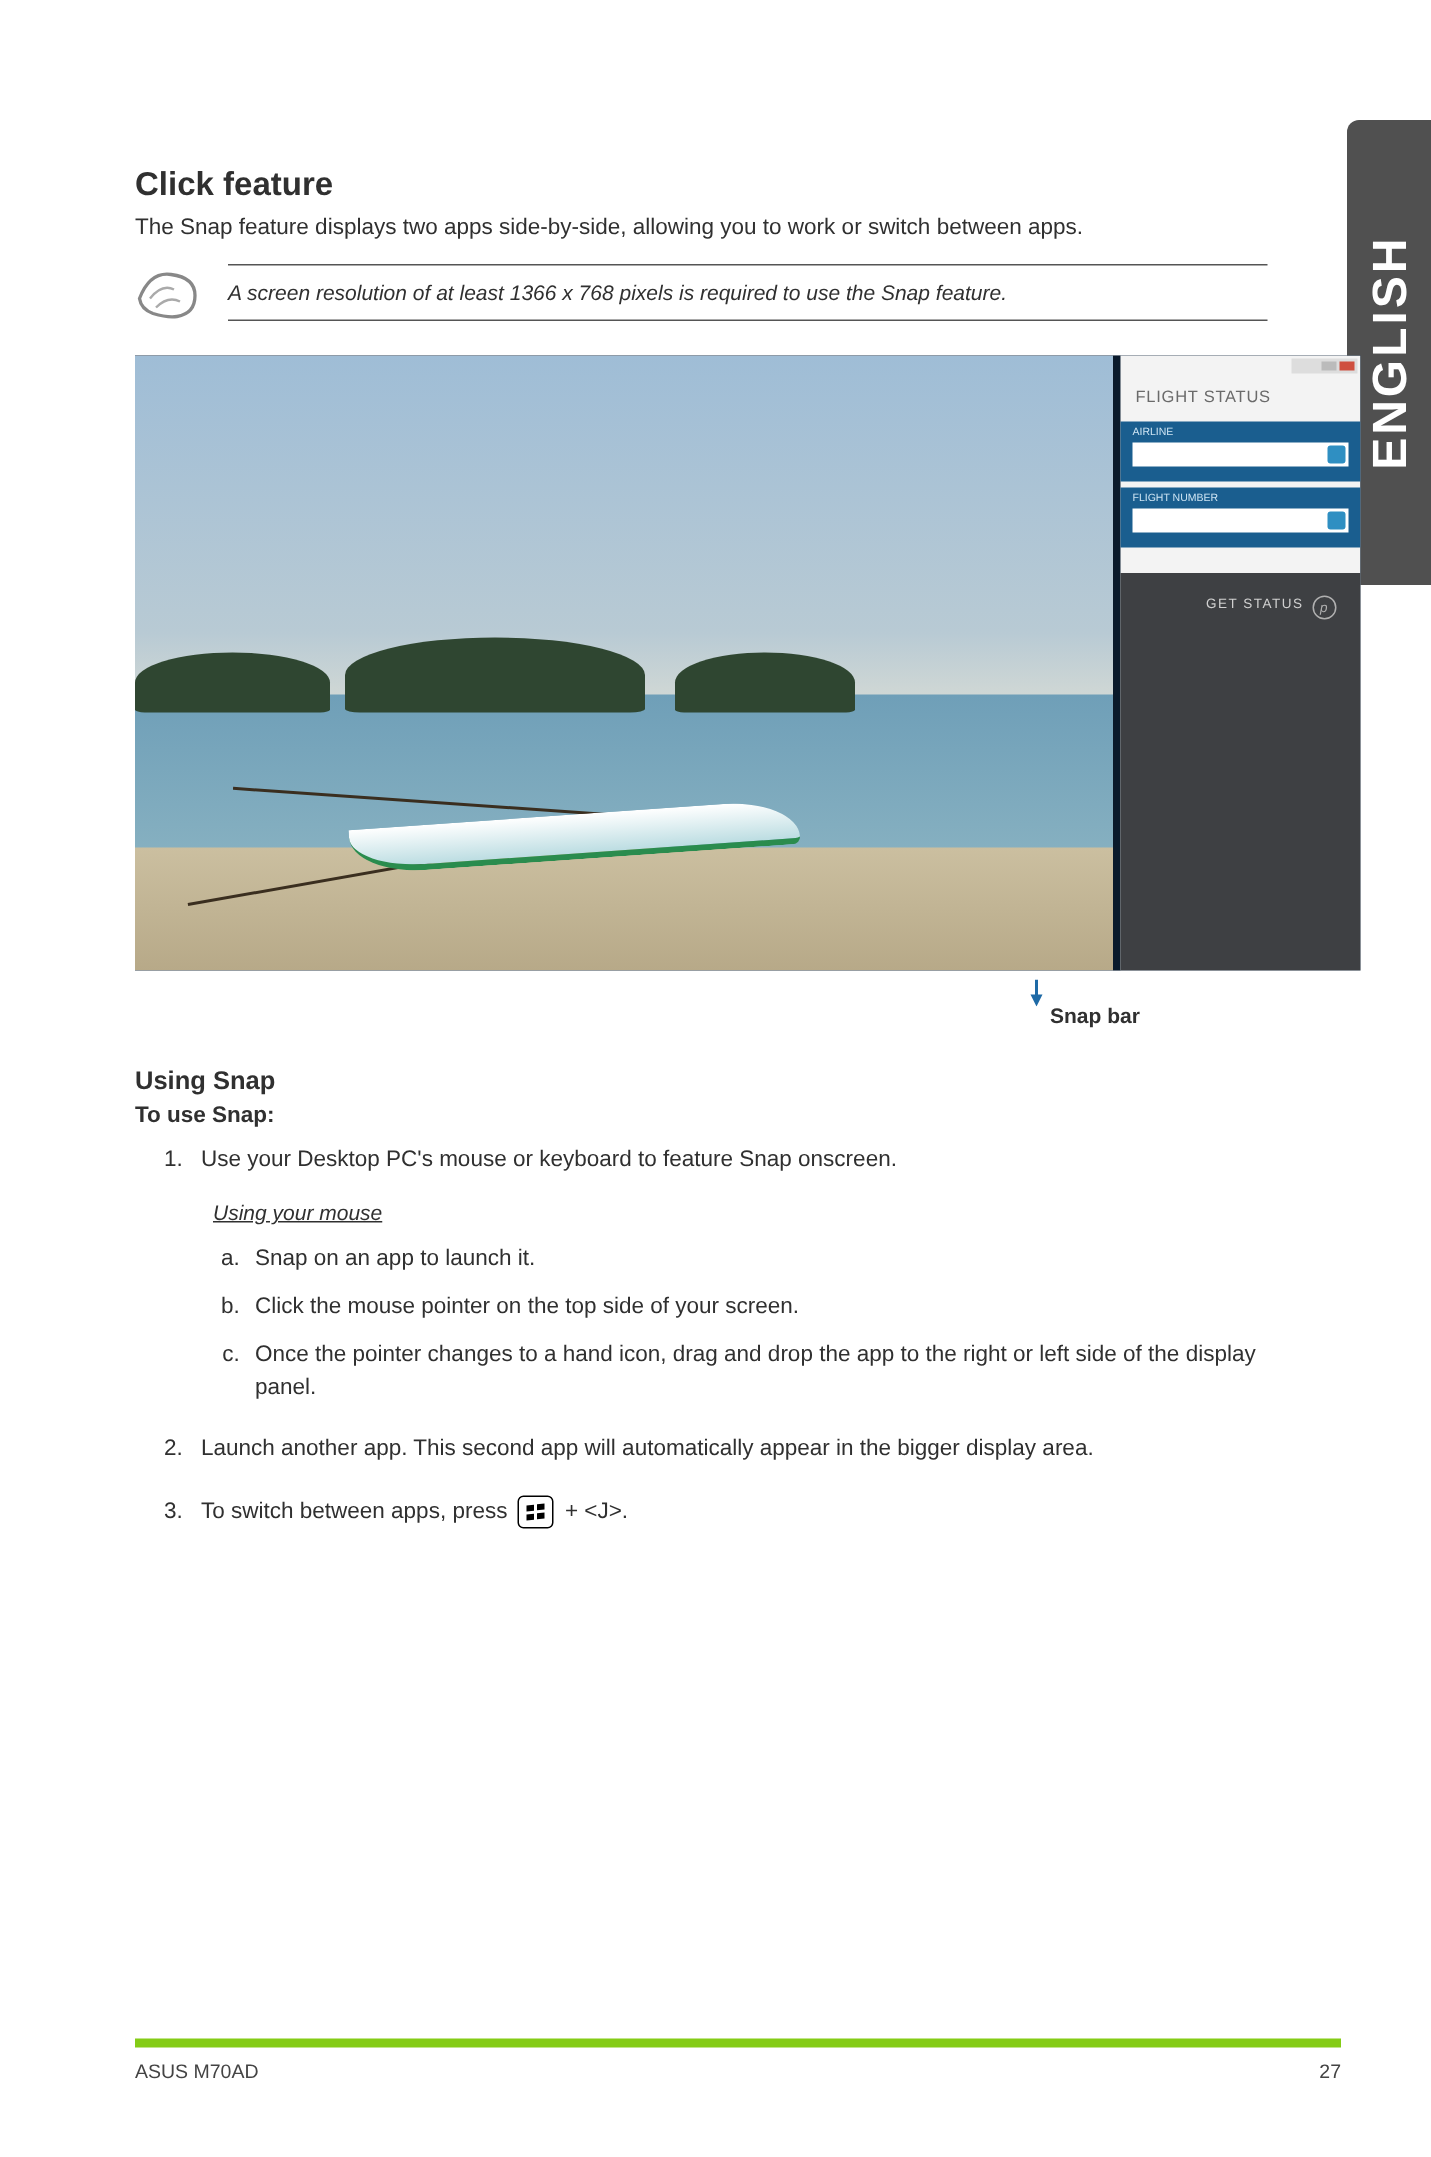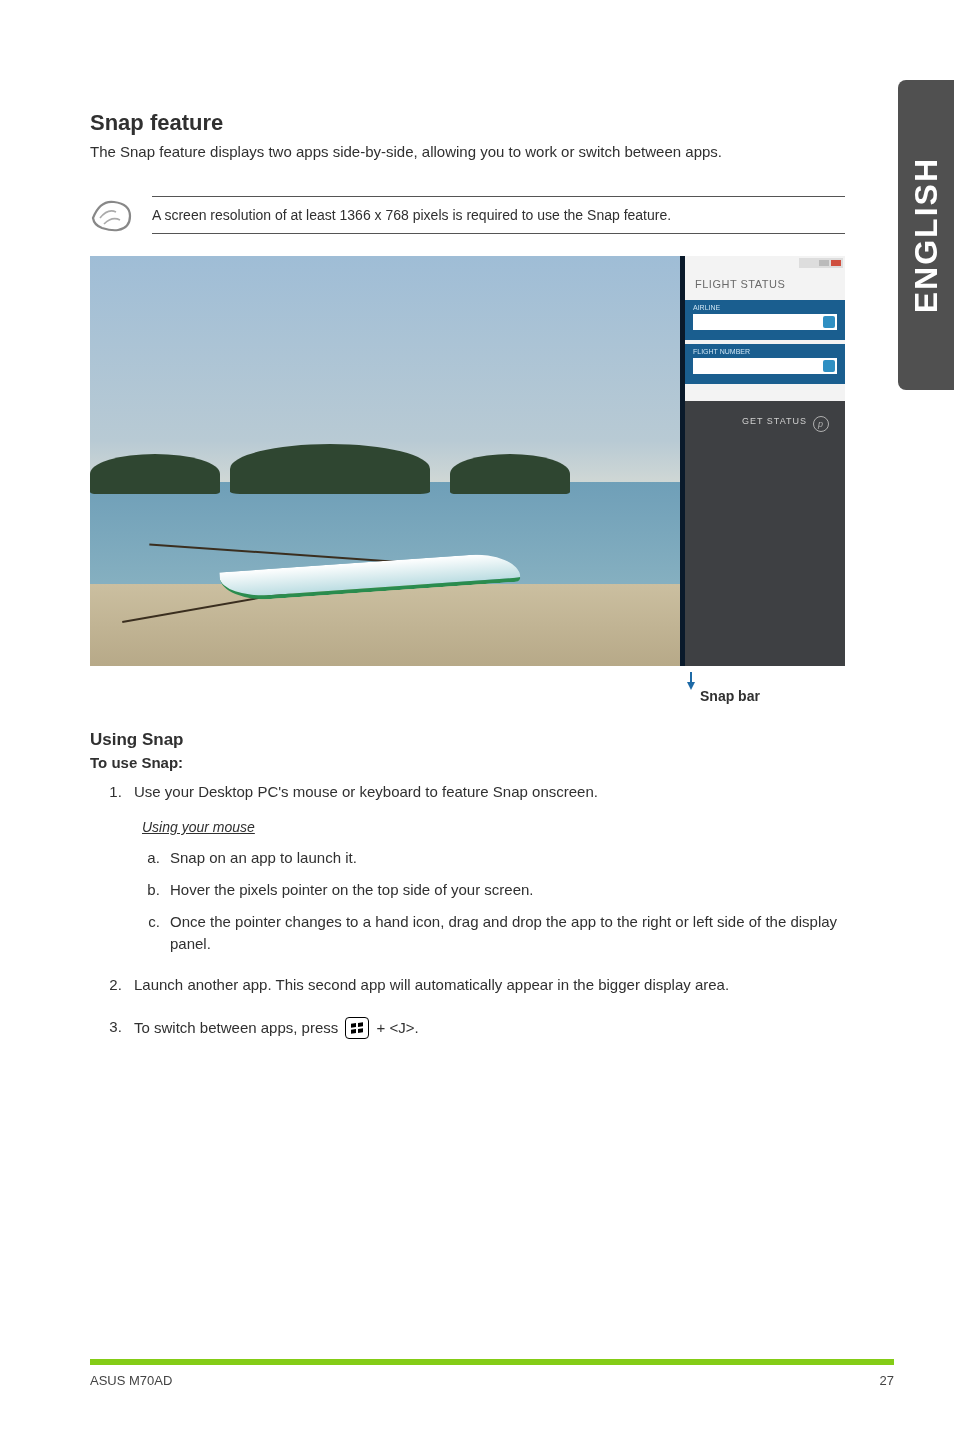--- a/index.html
+++ b/index.html
@@ -47,43 +47,44 @@
     transform: rotate(180deg);
     font-family: Arial, Helvetica, sans-serif;
   }
   h2.snap-title {
     font-size: 22px;
     font-weight: 700;
     margin: 0 0 6px 0;
   }
   p.lead {
     font-size: 15px;
-    margin: 0 0 32px 0;
+    margin: 0 0 13px 0;
     line-height: 1.35;
   }
   .note-row {
     display: flex;
-    align-items: flex-end;
+    align-items: center;
     gap: 18px;
     margin: 8px 0 22px 0;
+    font-style: italic;
   }
   .note-icon {
     width: 44px;
     height: 40px;
     flex: 0 0 44px;
   }
   .note-box {
     flex: 1;
     border-top: 1.5px solid #555;
     border-bottom: 1.5px solid #555;
     padding: 10px 0;
     font-size: 14px;
   }
   .screenshot {
-    width: 755px;
+    width: 817px;
     height: 410px;
     background: #1a2e44;
     position: relative;
     overflow: hidden;
     display: flex;
   }
   .photo {
     flex: 1;
     position: relative;
     overflow: hidden;
@@ -225,21 +226,21 @@
 </style>
 </head>
 <body>
 
 <div class="side-tab">
   <span>ENGLISH</span>
 </div>
 
 <div class="content">
 
-  <h2 class="snap-title">Snap feature</h2>
+  <h2 class="snap-title">Click feature</h2>
   <p class="lead">The Snap feature displays two apps side-by-side, allowing you to work or switch between apps.</p>
 
   <div class="note-row">
     <div class="note-icon">
       <svg viewBox="0 0 44 40" width="44" height="40">
         <path d="M3 24 Q10 6 24 8 Q40 10 40 22 Q40 34 28 36 Q22 37 12 34 Q4 31 3 24 Z" fill="none" stroke="#888" stroke-width="2.2"></path>
         <path d="M10 24 Q18 14 26 18" fill="none" stroke="#aaa" stroke-width="1.6"></path>
         <path d="M14 30 Q22 22 30 26" fill="none" stroke="#aaa" stroke-width="1.6"></path>
       </svg>
     </div>
@@ -292,21 +293,21 @@
 
   <h3 class="using">Using Snap</h3>
   <div class="to-use">To use Snap:</div>
 
   <ol class="main">
     <li>
       <span>Use your Desktop PC's mouse or keyboard to feature Snap onscreen.</span>
       <div class="sub-hdr">Using your mouse</div>
       <ol class="alpha">
         <li>Snap on an app to launch it.</li>
-        <li>Hover the pixels pointer on the top side of your screen.</li>
+        <li>Click the mouse pointer on the top side of your screen.</li>
         <li>Once the pointer changes to a hand icon, drag and drop the app to the right or left side of the display panel.</li>
       </ol>
     </li>
     <li>Launch another app. This second app will automatically appear in the bigger display area.</li>
     <li>
       <span class="key-text">To switch between apps, press </span><span class="winkey"></span><span class="key-text"> + &lt;J&gt;.</span>
     </li>
   </ol>
 
 </div>

